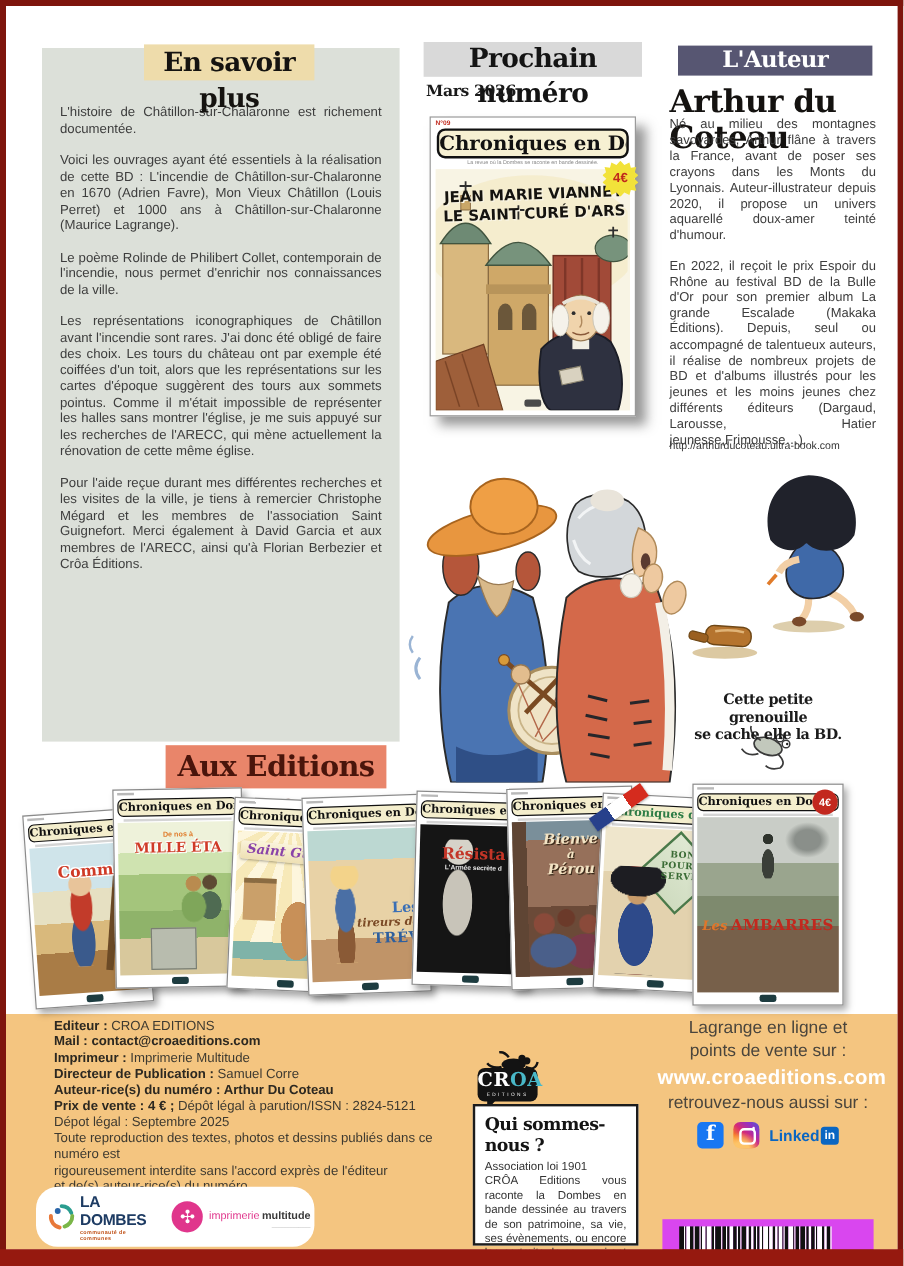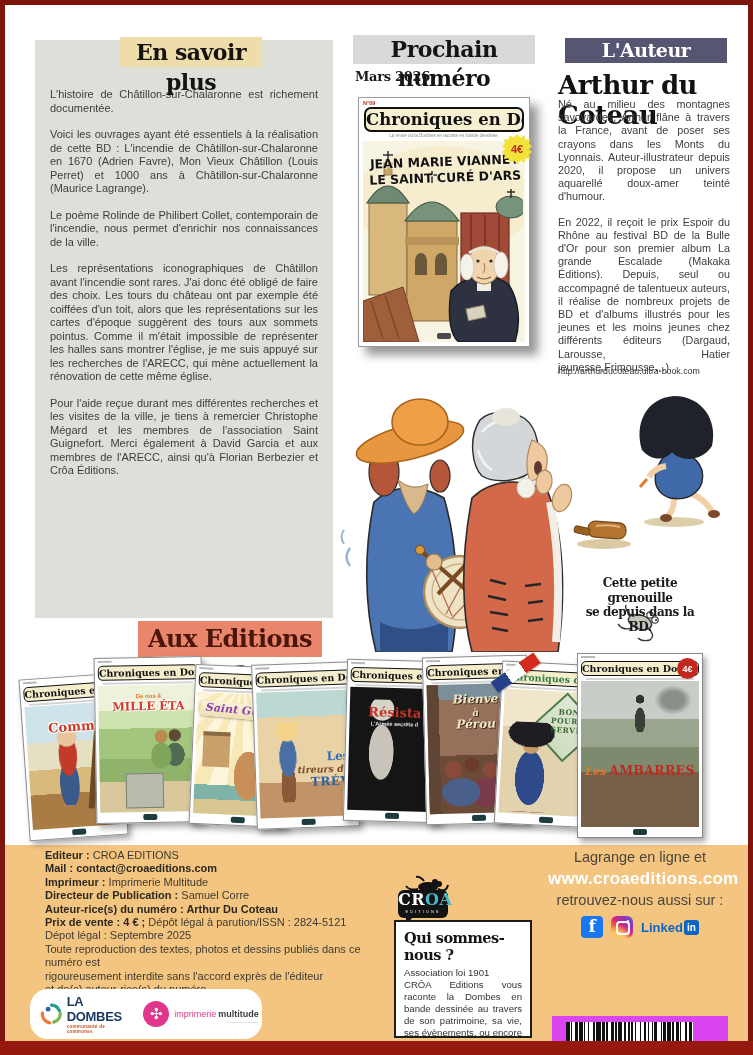--- a/index.html
+++ b/index.html
@@ -362,21 +362,21 @@
 
   <svg class="illu" style="left:572px;top:514px" width="62" height="36" viewBox="0 0 62 36">
     <ellipse cx="32" cy="30" rx="27" ry="5" fill="#dcc9a2"></ellipse>
     <rect x="16" y="8" width="38" height="16" rx="7" fill="#b5742e" stroke="#6e4716" stroke-width="1.2" transform="rotate(4 35 16)"></rect>
     <rect x="2" y="13" width="16" height="7" rx="3" fill="#9a5f20" stroke="#6e4716" stroke-width="1" transform="rotate(14 10 17)"></rect>
     <path d="M24,12 q14,-2 24,1" stroke="#e0b478" stroke-width="2" fill="none"></path>
   </svg>
 
   <div class="frog-note">
     <div>Cette petite grenouille</div>
-    <div>se depuis dans la BD.</div>
+    <div>se cache elle la BD.</div>
   </div>
 
   <svg class="illu" style="left:612px;top:602px" width="56" height="40" viewBox="0 0 56 40">
     <ellipse cx="28" cy="20" rx="12" ry="7" fill="#c2c8bc" stroke="#3a3a3a" stroke-width="1.4" transform="rotate(18 28 20)"></ellipse>
     <circle cx="38" cy="13" r="3.2" fill="#fff" stroke="#3a3a3a" stroke-width="1.2"></circle>
     <circle cx="43" cy="18" r="3.2" fill="#fff" stroke="#3a3a3a" stroke-width="1.2"></circle>
     <circle cx="39" cy="13" r="1" fill="#222"></circle>
     <circle cx="44" cy="18" r="1" fill="#222"></circle>
     <path d="M20,26 q-9,3 -14,-4 M22,15 q-10,-6 -8,-12 M36,26 q8,8 2,12 q-8,2 -12,-2" fill="none" stroke="#3a3a3a" stroke-width="1.4"></path>
   </svg>
@@ -533,20 +533,21 @@
   </div>
 
   <div class="about-box">
     <div class="about-hdr">Qui sommes-nous ?</div>
     <div class="about-line">Association loi 1901</div>
     <div class="about-body">CRÔA Editions vous raconte la Dombes en bande dessinée au travers de son patrimoine, sa vie, ses évènements, ou encore les portraits de ceux qui ont marqué son histoire.</div>
   </div>
 
   <div class="shop">
     <div class="t">Lagrange en ligne et</div>
+    <div class="t">points de vente sur :</div>
     <div class="url">www.croaeditions.com</div>
     <div class="t">retrouvez-nous aussi sur :</div>
     <div class="social-row">
       <div class="fb">f</div>
       <div class="ig"></div>
       <div class="li">
         <span class="t">Linked</span>
         <span class="in">in</span>
       </div>
     </div>

